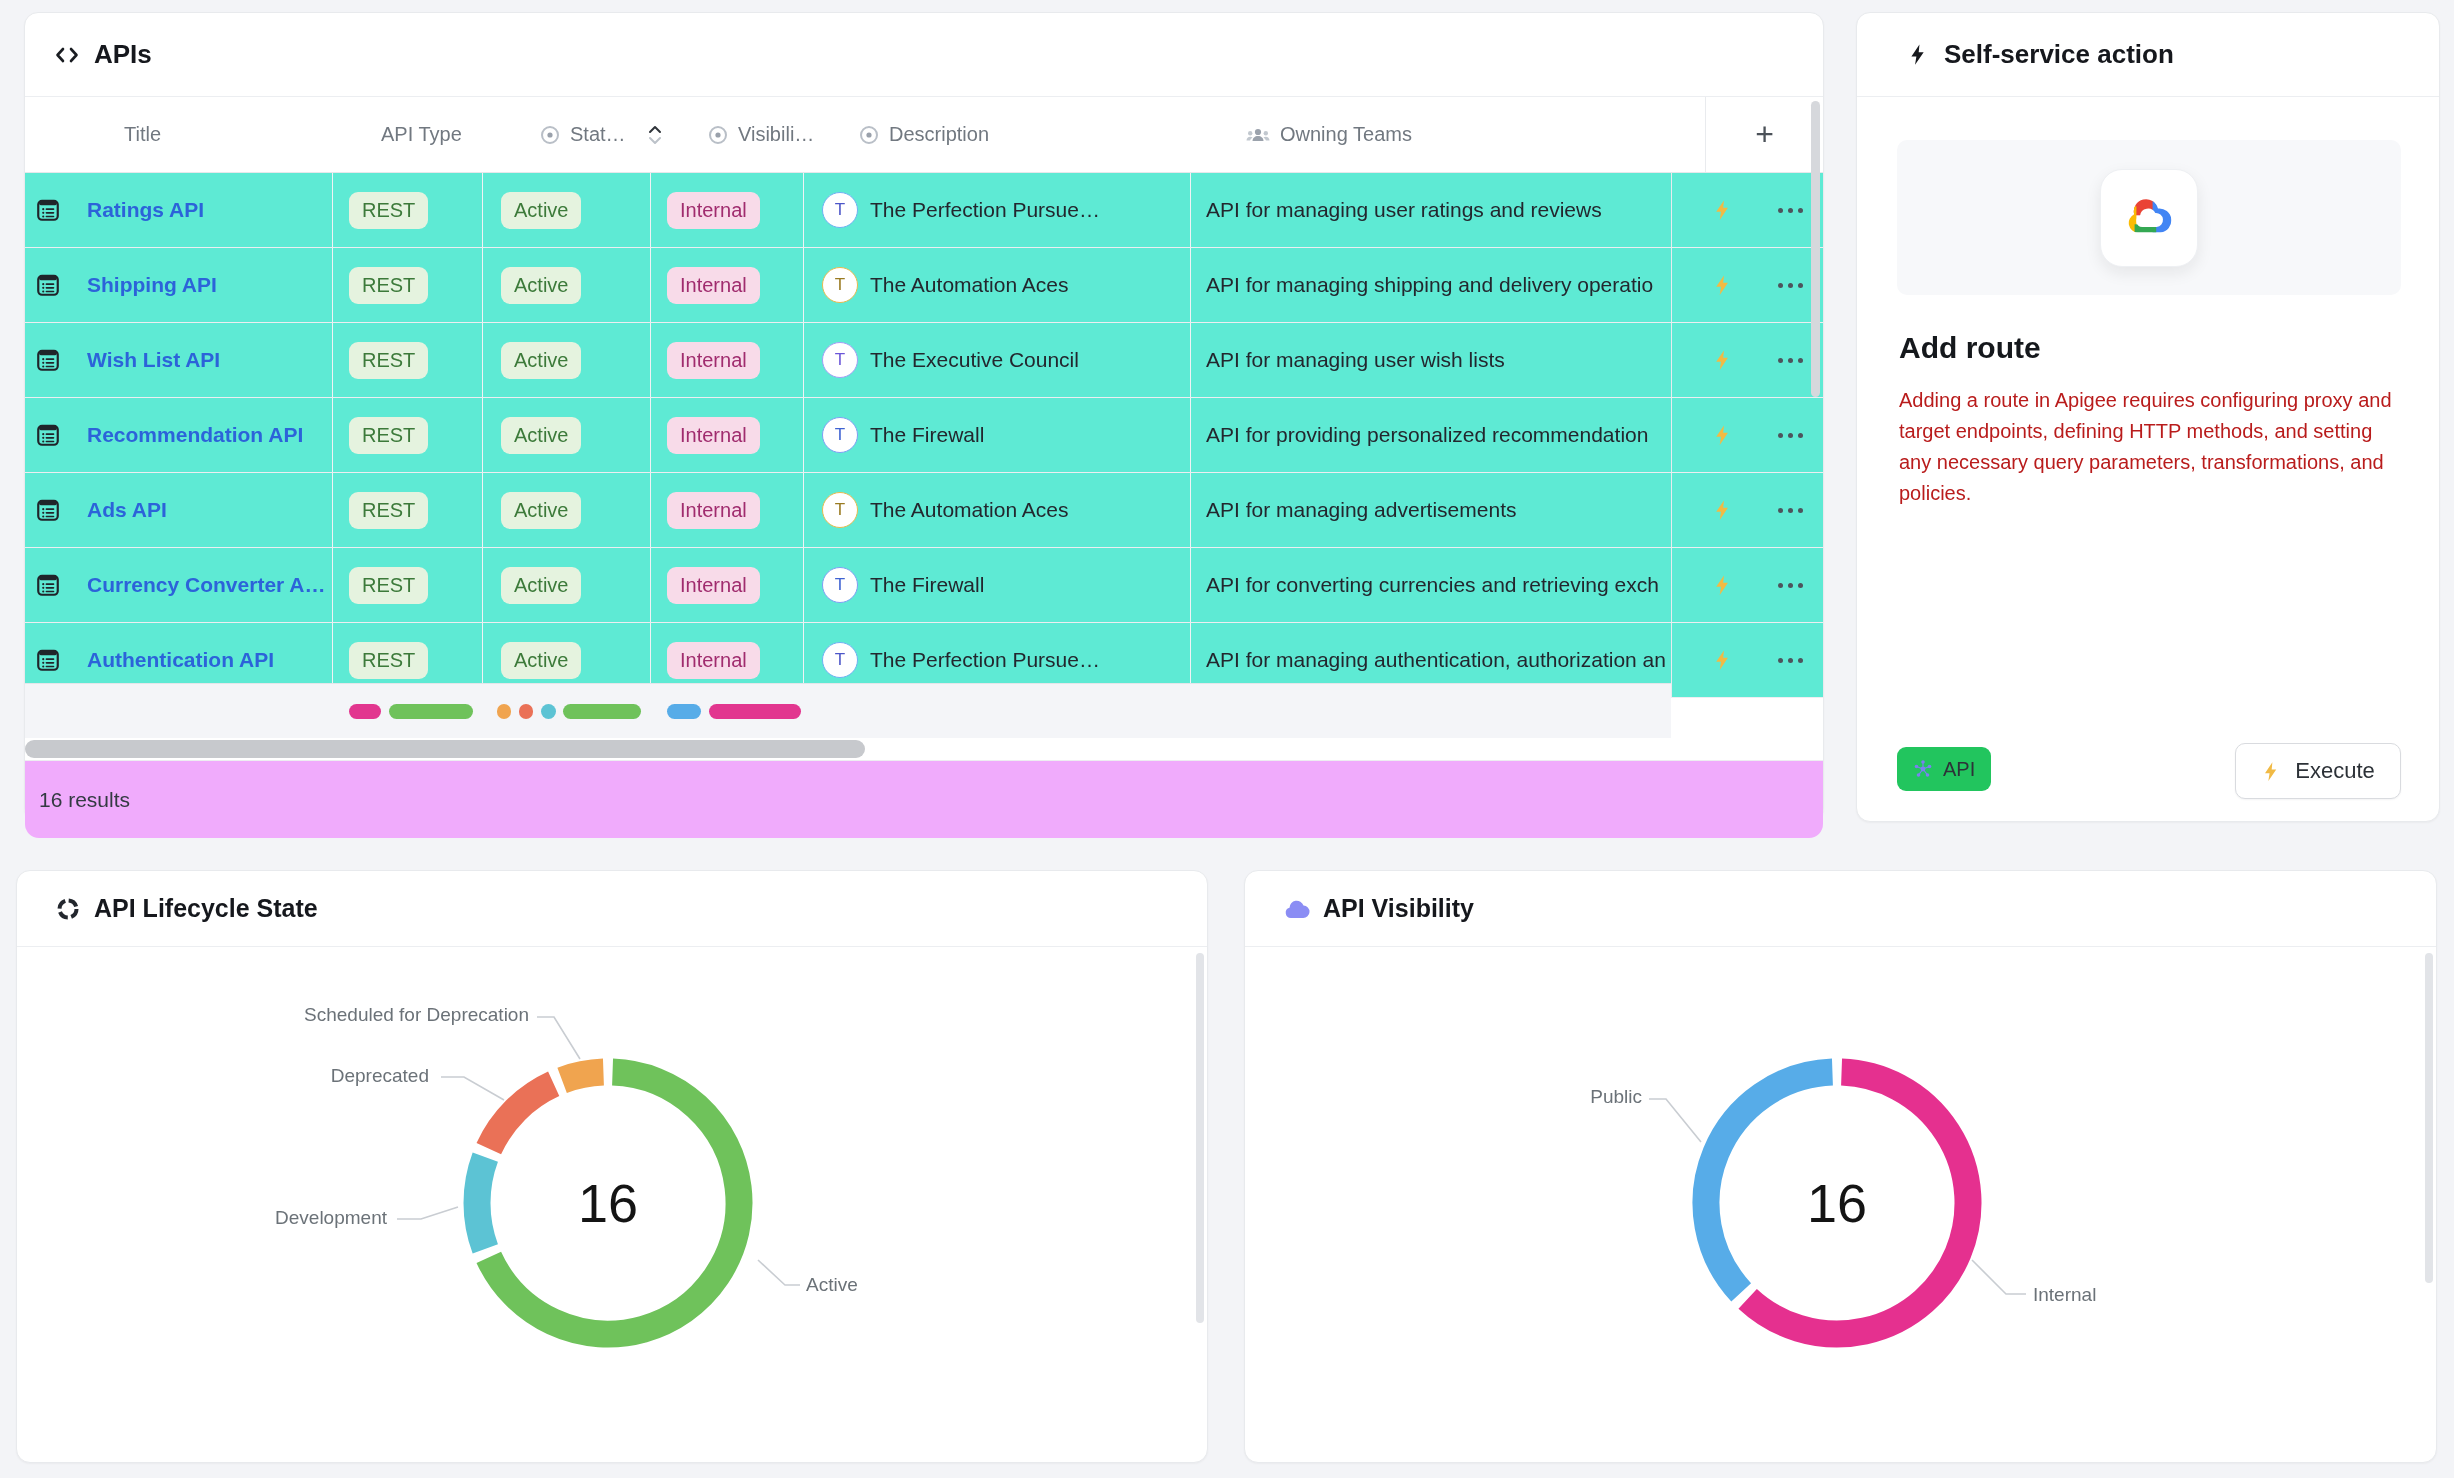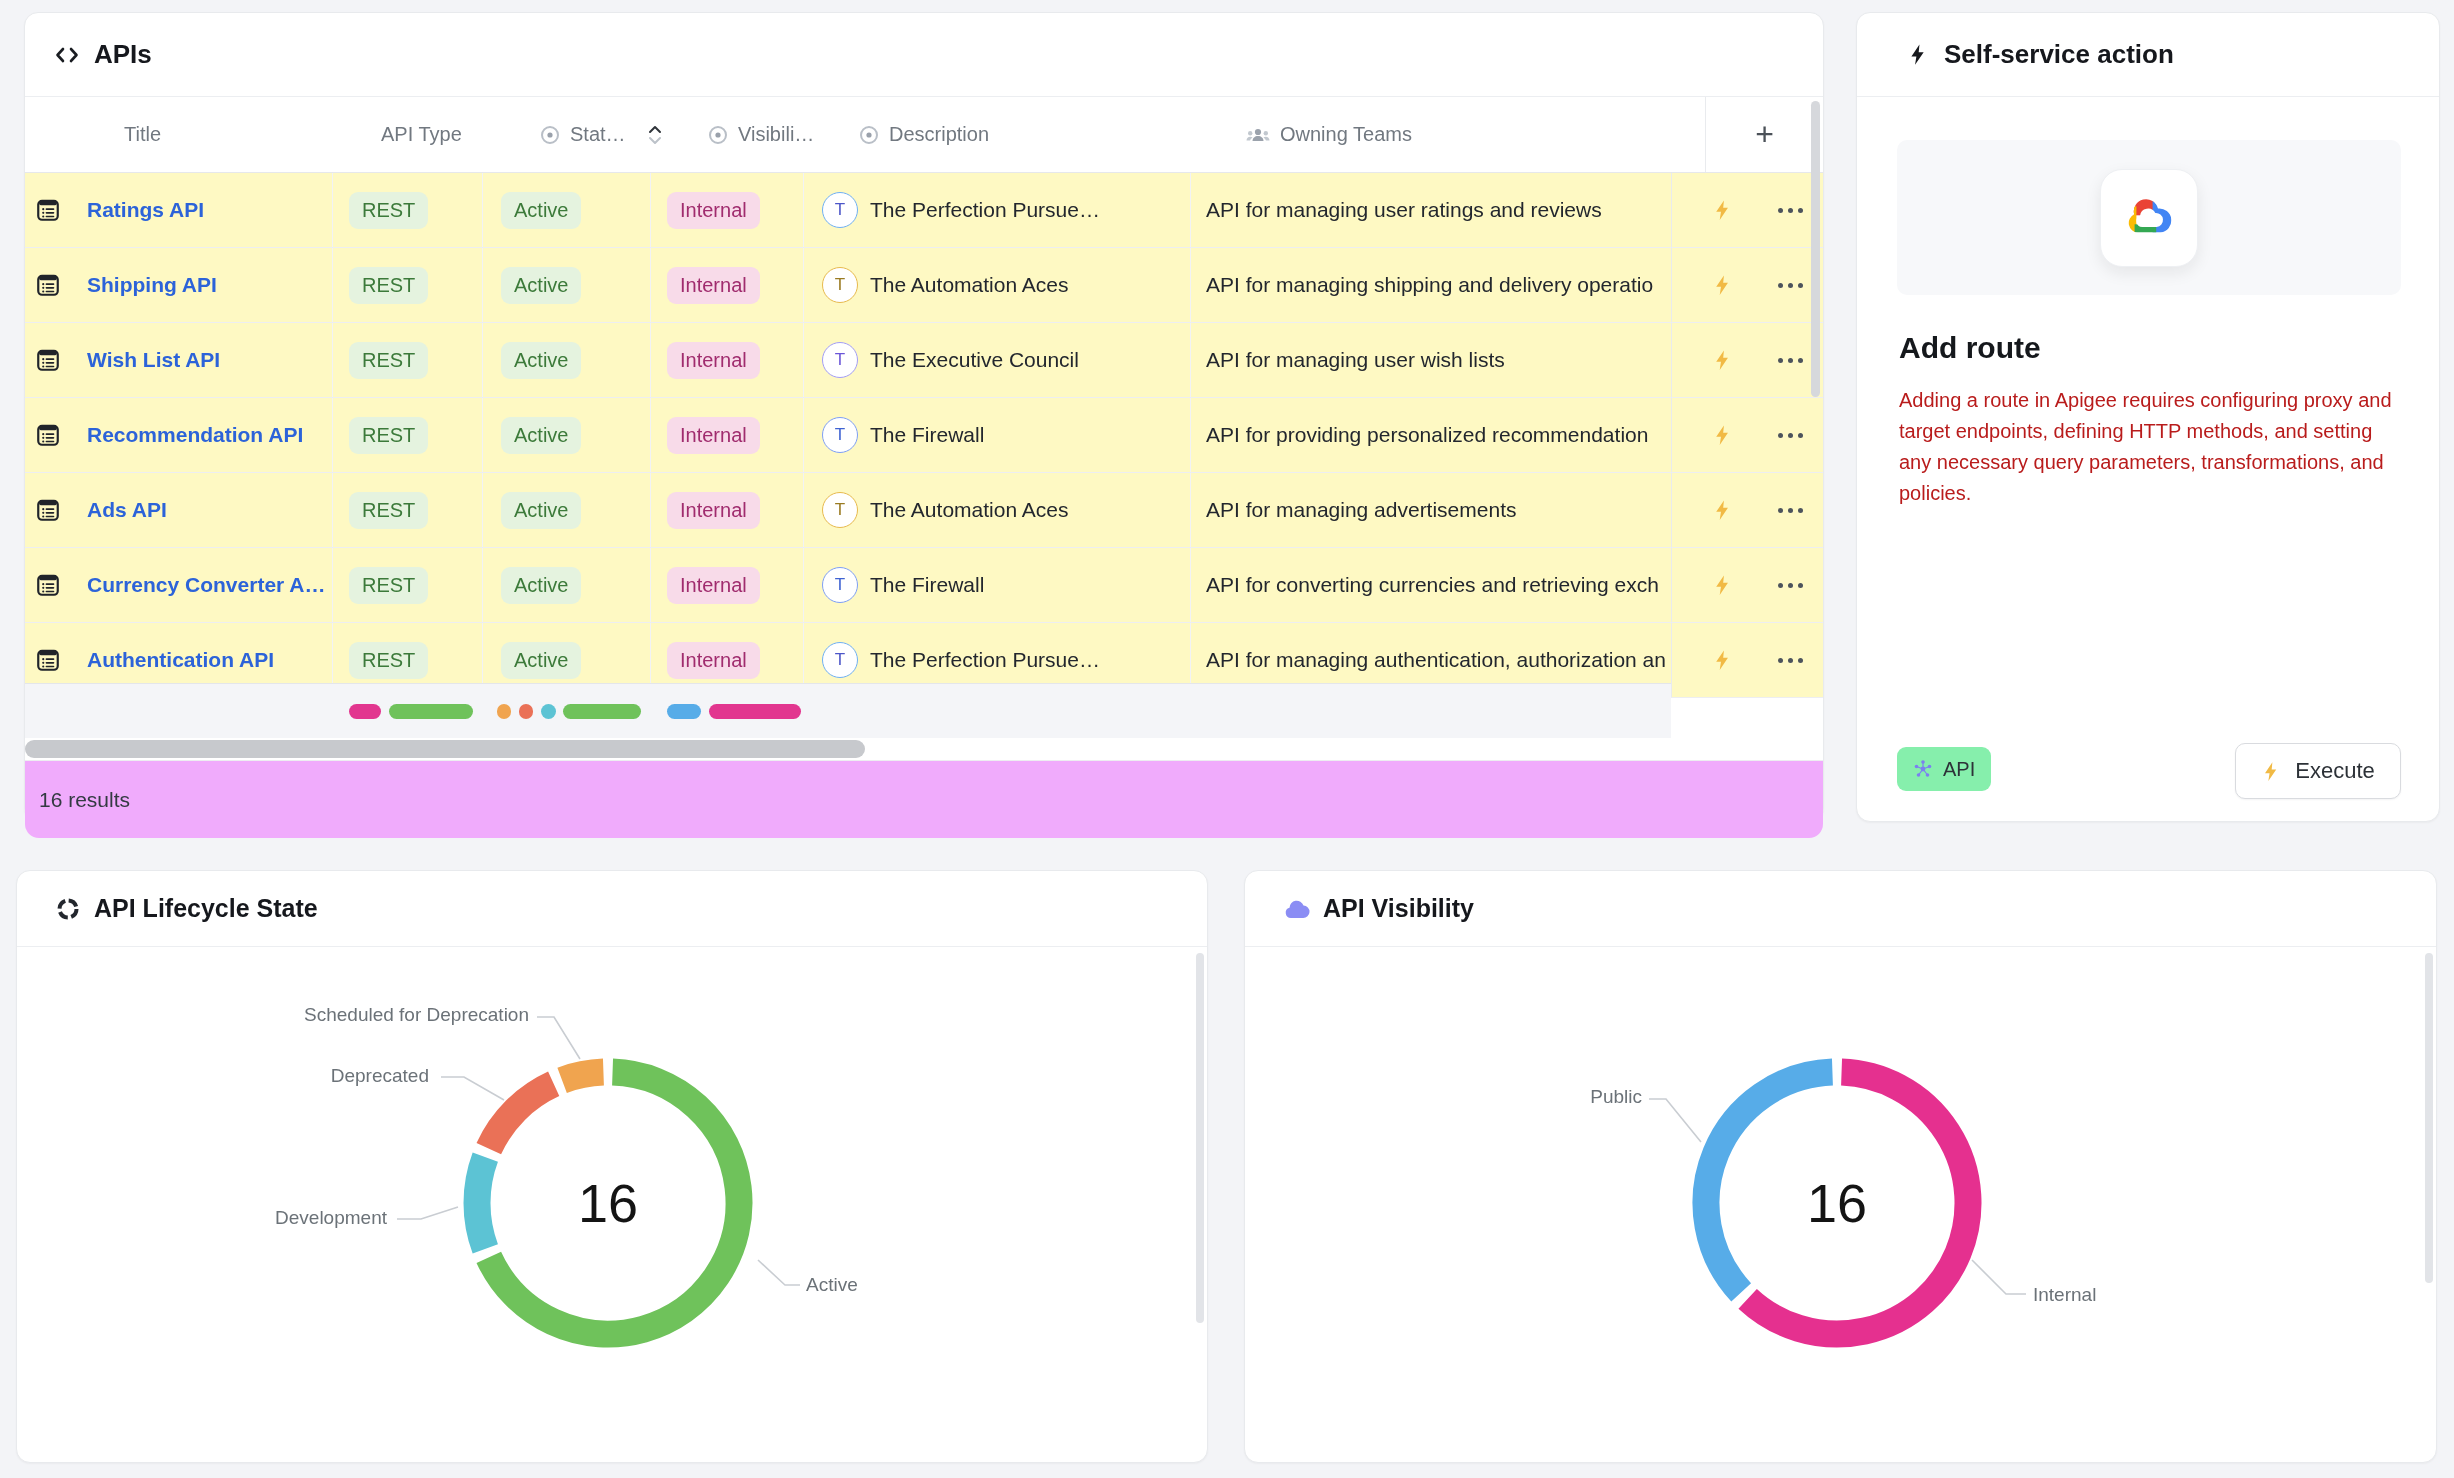--- a/index.html
+++ b/index.html
@@ -33,21 +33,21 @@
   .h-type  { padding-left:14px; }
   .h-status{ padding-left:22px; }
   .h-vis   { padding-left:22px; }
   .h-team  { padding-left:20px; }
   .h-desc  { padding-left:20px; }
   .h-act   { border-left:1px solid #e9ebee; justify-content:center; font-size:32px; color:#4b5158; font-weight:400; }
   .tbody { position:absolute; left:0; top:160px; width:1798px; height:586px; overflow:hidden; }
   .trow {
     height:75px; display:grid;
     grid-template-columns:308px 150px 168px 153px 387px 480px 152px;
-    border-bottom:1px solid #edeef1; background:#fef9c3;
+    border-bottom:1px solid #edeef1; background:#5eead4;
   }
   .cell { display:flex; align-items:center; height:100%; border-right:1px solid #f1f2f5; overflow:hidden; }
   .c-title { padding-left:10px; gap:26px; }
   .c-type  { padding-left:16px; }
   .c-status{ padding-left:18px; }
   .c-vis   { padding-left:16px; }
   .c-team  { padding-left:18px; gap:12px; }
   .c-desc  { padding-left:15px; border-right:none; }
   .c-act   { border-left:1px solid #e9ebee; border-right:none; padding-left:40px; gap:44px; }
   .title-link {
@@ -96,21 +96,21 @@
     background:#f7f8fa; border-radius:10px; display:flex; align-items:center; justify-content:center;
   }
   .logo-tile {
     width:98px; height:98px; background:#fff; border:1px solid #eef0f3; border-radius:22px;
     box-shadow:0 6px 16px rgba(20,24,31,.08); display:flex; align-items:center; justify-content:center;
   }
   .action-title { position:absolute; left:42px; top:318px; font-size:30px; font-weight:600; color:#15181c; }
   .action-desc  { position:absolute; left:42px; right:40px; top:372px; font-size:20px; line-height:31px; color:#b91c1c; }
   .chip {
     position:absolute; left:40px; bottom:30px; height:44px; padding:0 16px;
-    background:#86efac; border-radius:9px; display:inline-flex; align-items:center; gap:10px;
+    background:#22c55e; border-radius:9px; display:inline-flex; align-items:center; gap:10px;
     font-size:20px; font-weight:500; color:#2d3238;
   }
   .execute-btn {
     position:absolute; right:38px; bottom:22px; width:166px; height:56px;
     background:#fff; border:1px solid #d9dbdf; border-radius:10px;
     display:flex; align-items:center; justify-content:center; gap:13px;
     font-size:22px; font-weight:500; color:#2c3137; cursor:pointer;
     box-shadow:0 1px 2px rgba(20,24,31,.05);
   }
   

